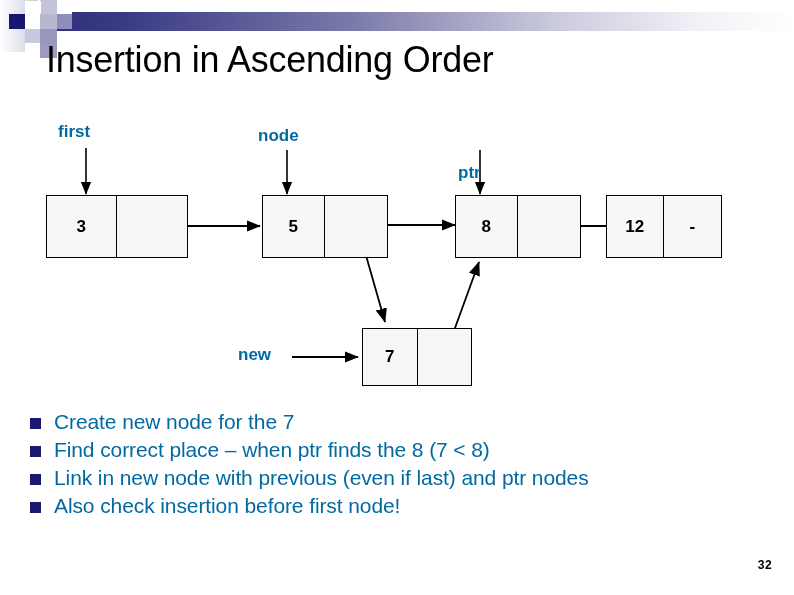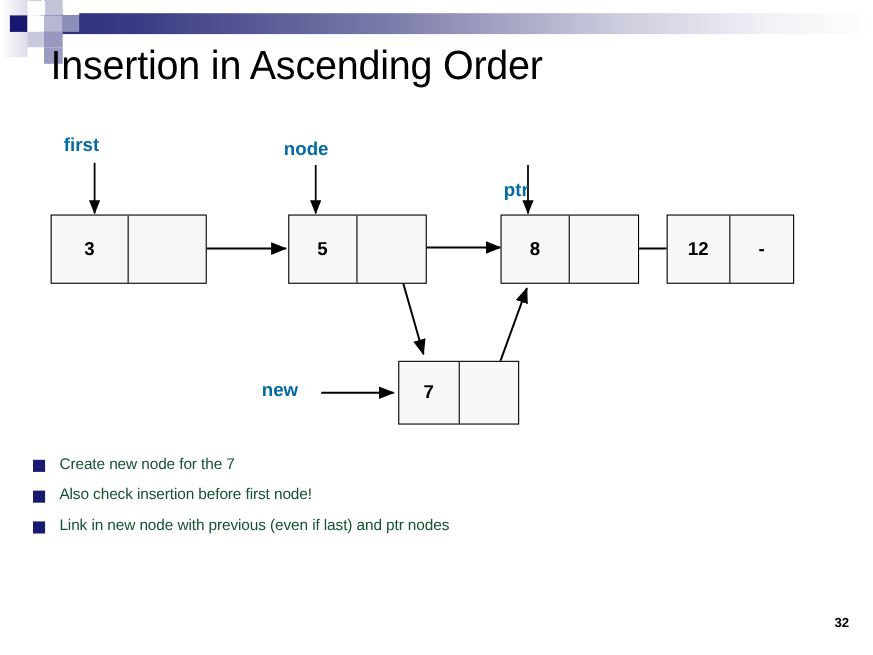--- a/index.html
+++ b/index.html
@@ -110,35 +110,35 @@
   }
   .bullet-mark {
     width: 11px;
     height: 11px;
     background: #191970;
     margin-top: 10px;
     margin-right: 13px;
     flex: 0 0 auto;
   }
   .bullet-text {
-    font-size: 14px;
+    font-size: 21px;
     line-height: 27px;
-    color: #14532d;
+    color: #0369a1;
     font-family: "Liberation Sans", sans-serif;
     letter-spacing: -0.1px;
   }
 
   .page-num {
     position: absolute;
     right: 22px;
     bottom: 22px;
     font-size: 12px;
     font-weight: bold;
     color: #000000;
-    font-family: Liberation Sans, sans-serif;
+    font-family: Liberation Mono, monospace;
   }
 </style>
 </head>
 <body>
 
 <div id="slide">
 
   <div class="deco deco-fade-left"></div>
   <div class="deco deco-bar"></div>
   <div class="sq sq-k"></div>
@@ -211,22 +211,26 @@
     <div class="cell link" style="width:54px;"></div>
   </div>
 
   <div class="bullets">
     <div class="bullet-row">
       <div class="bullet-mark"></div>
       <div class="bullet-text">Create new node for the 7</div>
     </div>
     <div class="bullet-row">
       <div class="bullet-mark"></div>
+      <div class="bullet-text">Find correct place – when ptr finds the 8 (7 &lt; 8)</div>
+    </div>
+    <div class="bullet-row">
+      <div class="bullet-mark"></div>
+      <div class="bullet-text" style="max-width:660px;">Link in new node with previous (even if last) and ptr nodes</div>
+    </div>
+    <div class="bullet-row">
+      <div class="bullet-mark"></div>
       <div class="bullet-text">Also check insertion before first node!</div>
-    </div>
-    <div class="bullet-row">
-      <div class="bullet-mark"></div>
-      <div class="bullet-text" style="max-width:660px;">Link in new node with previous (even if last) and ptr nodes</div>
     </div>
   </div>
 
   <div class="page-num">32</div>
 </div>
 
 </body></html>

